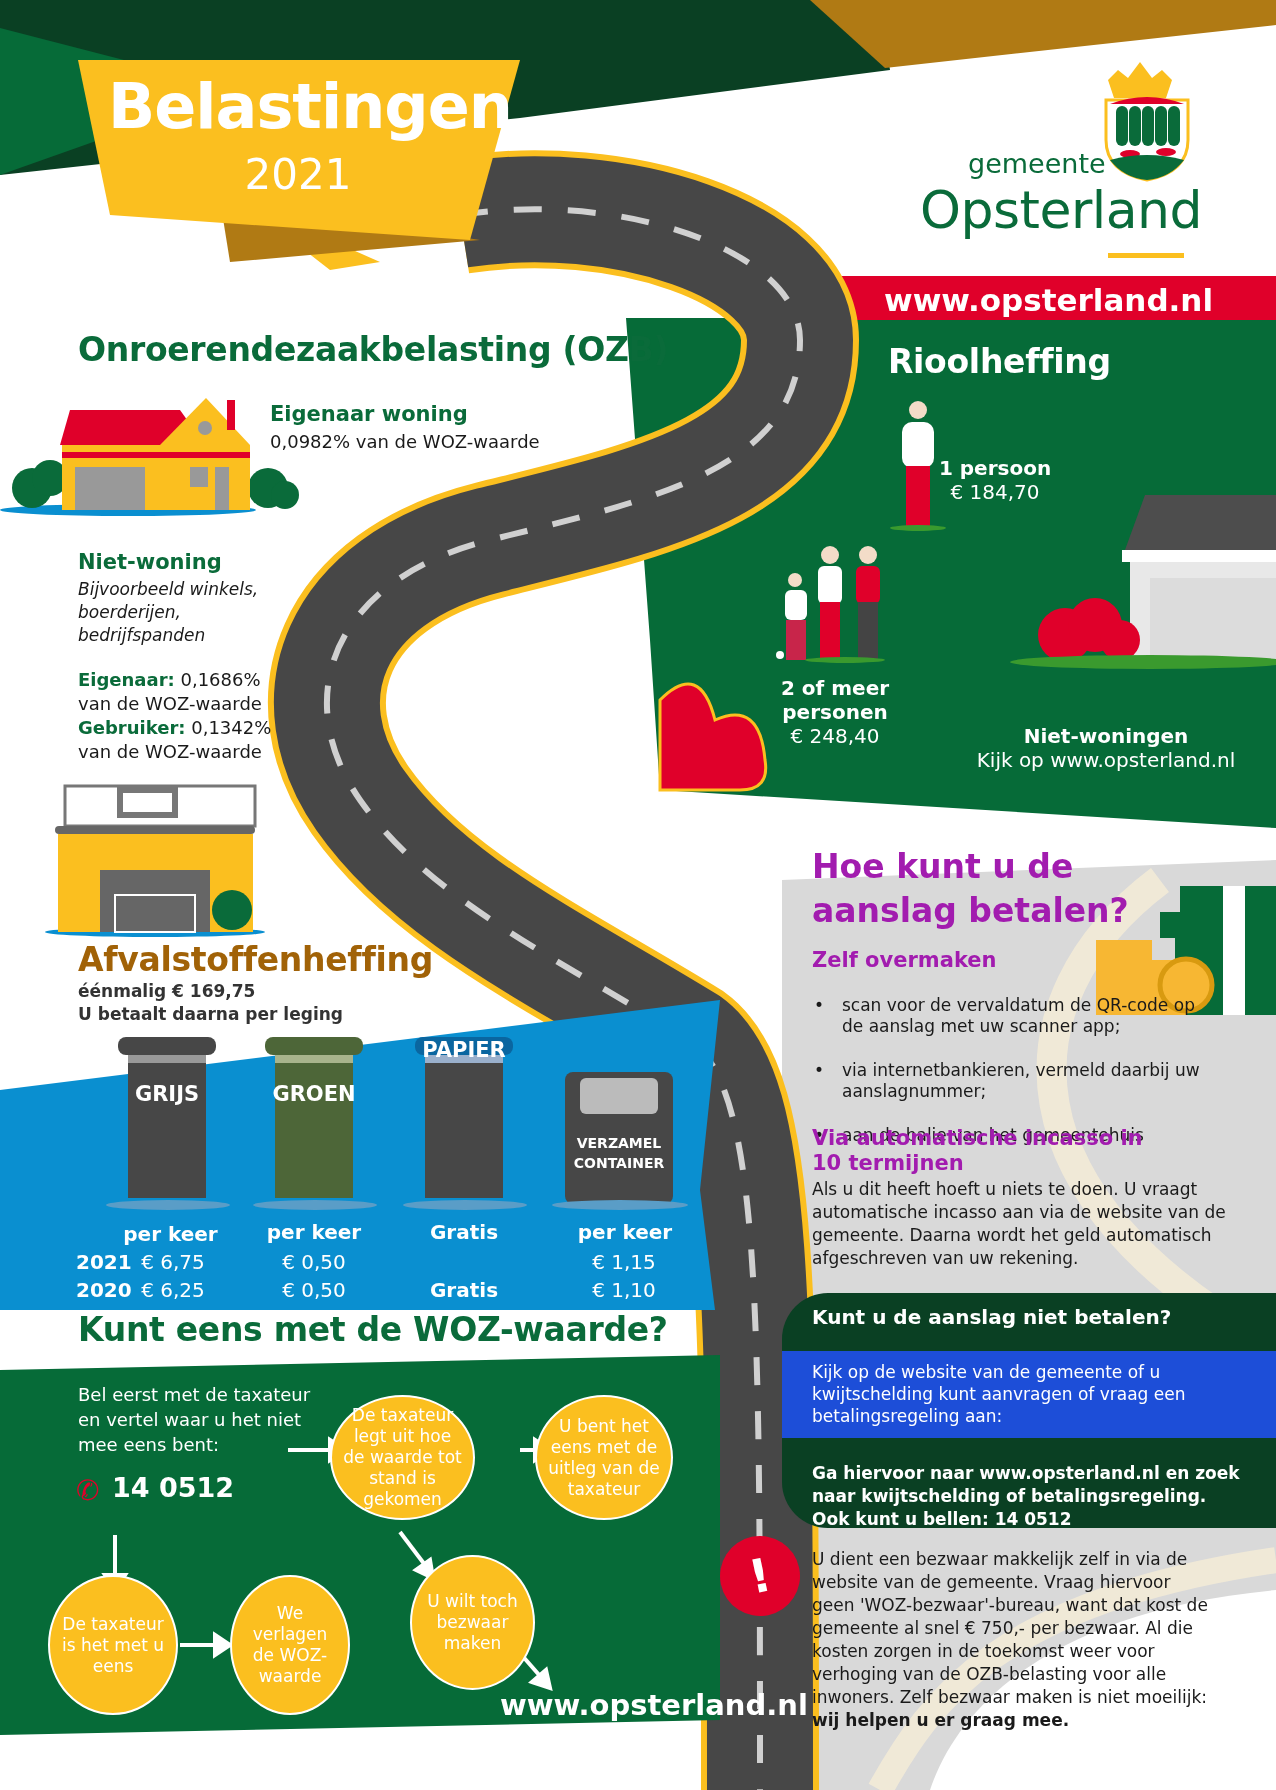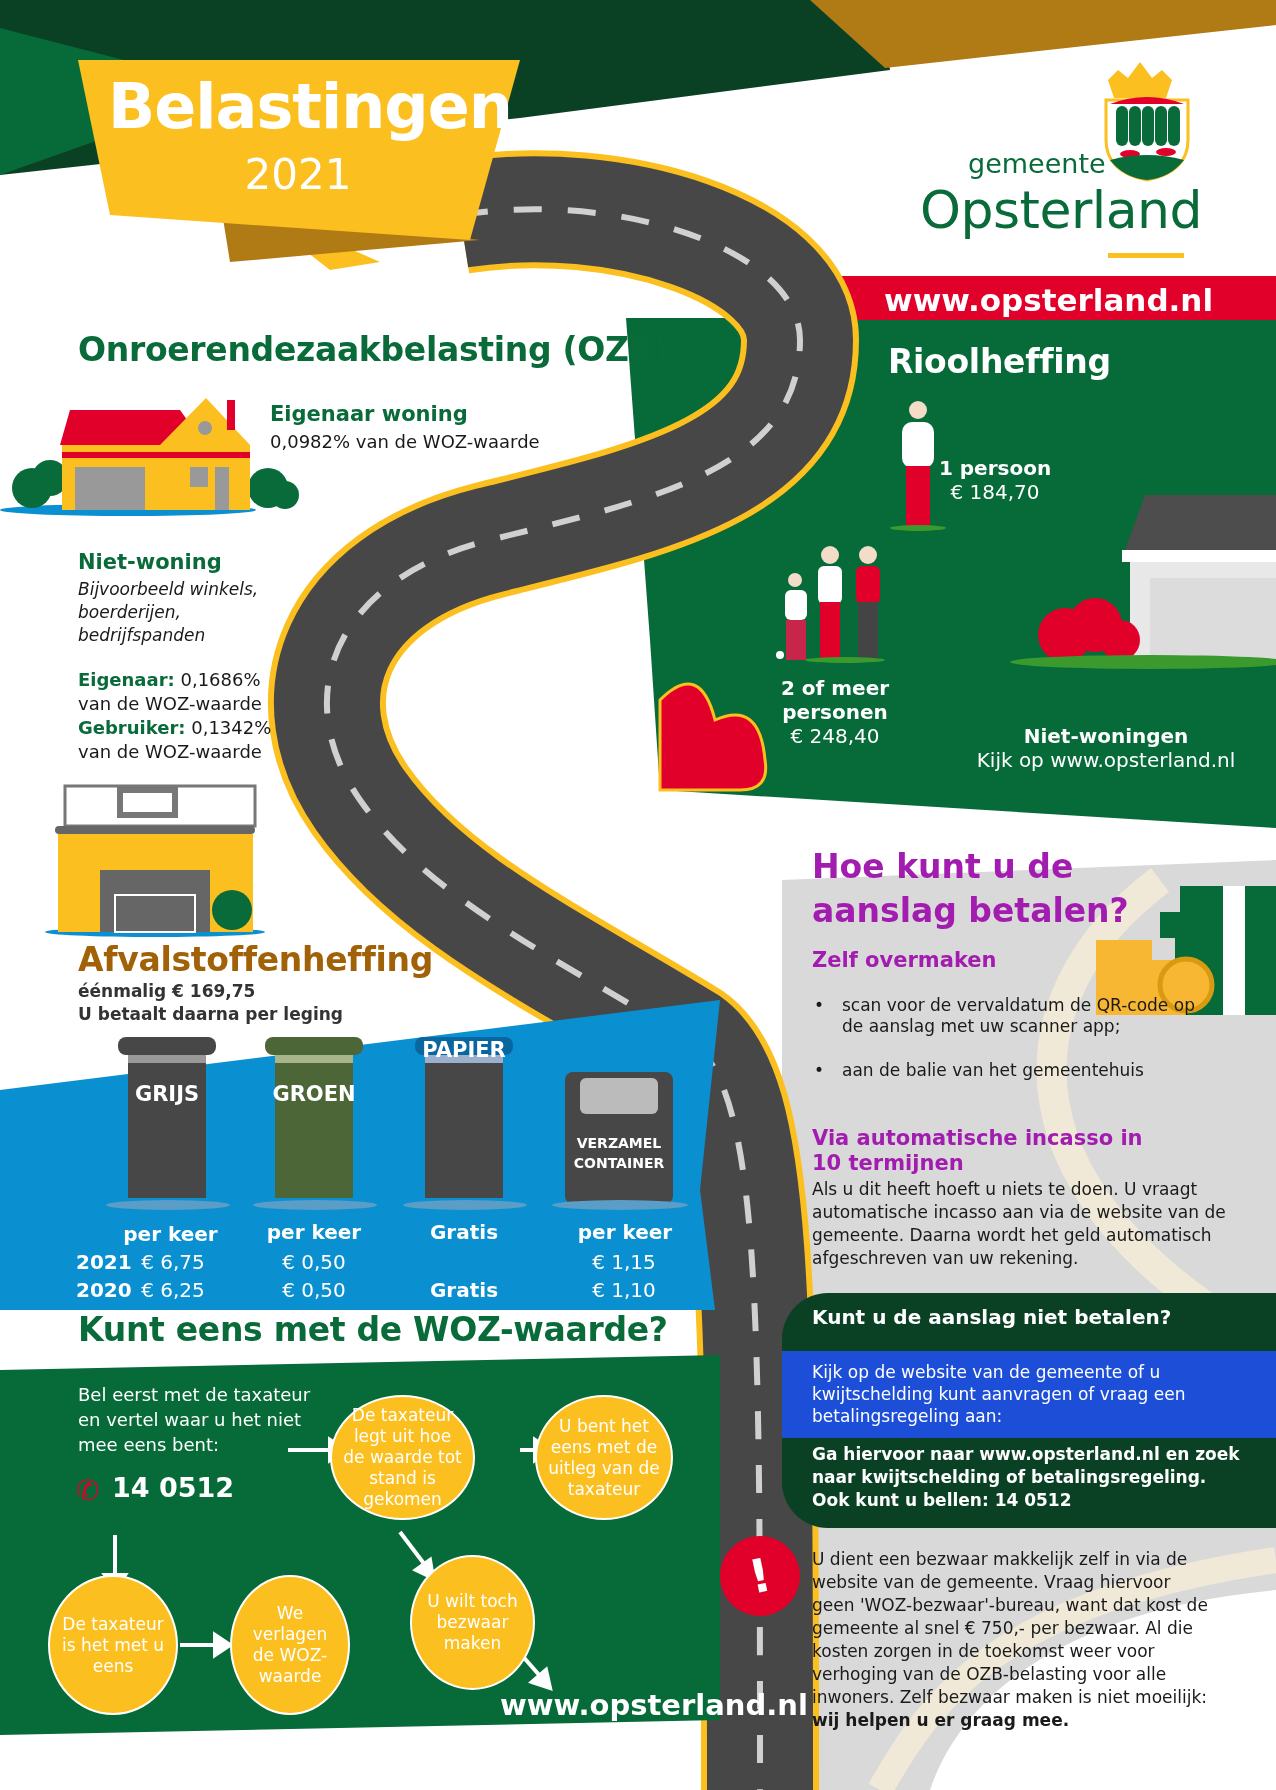--- a/index.html
+++ b/index.html
@@ -60,21 +60,21 @@
   #zelf-title { left: 812px; top: 948px; font-size: 21px; font-weight: bold; }
   #zelf-list { left: 812px; top: 972px; width: 400px; list-style: none; }
   #zelf-list li { position: relative; padding-left: 30px; font-size: 17px; line-height: 21px; margin-top: 23px; }
   #zelf-list li::before { content: "\2022"; position: absolute; left: 2px; top: 0; font-size: 17px; }
   #incasso-title { left: 812px; top: 1126px; width: 360px; font-size: 21px; line-height: 25px; font-weight: bold; }
   #incasso-text { left: 812px; top: 1178px; width: 420px; font-size: 17px; line-height: 23px; }
 
   #niet-box { left: 782px; top: 1293px; width: 494px; height: 235px; border-radius: 46px 0 0 46px; overflow: hidden; background: #0a4023; }
   #niet-box .hdr { height: 58px; padding: 12px 30px; color: #fff; font-weight: bold; font-size: 20px; }
   #niet-box .mid { height: 87px; background: #1d4ed8; padding: 10px 30px; color: #fff; font-size: 17px; line-height: 22px; }
-  #niet-box .bot { padding: 5px 30px; color: #fff; font-size: 17px; line-height: 23px; font-weight: bold; }
+  #niet-box .bot { padding: 24px 30px; color: #fff; font-size: 17px; line-height: 23px; font-weight: bold; }
 
   #warn-circle { left: 720px; top: 1536px; width: 80px; height: 80px; border-radius: 50%; background: #e0002a; color: #fff; font-size: 46px; font-weight: bold; display: flex; align-items: center; justify-content: center; transform: rotate(-12deg); }
   #warn-text { left: 812px; top: 1548px; width: 400px; font-size: 17px; line-height: 23px; }
 </style>
 </head>
 <body>
 
 <svg class="bg" width="1276" height="1790" viewBox="0 0 1276 1790">
 
   <polygon points="0,0 880,0 890,70 520,118 0,175" fill="#0a4023"></polygon>
@@ -305,20 +305,21 @@
 <div class="bubble" style="left:535px;top:1395px;width:138px;height:125px;">U bent het eens met de uitleg van de taxateur</div>
 <div class="bubble" style="left:410px;top:1555px;width:125px;height:135px;">U wilt toch bezwaar maken</div>
 <div class="bubble" style="left:48px;top:1575px;width:130px;height:140px;">De taxateur is het met u eens</div>
 <div class="bubble" style="left:230px;top:1575px;width:120px;height:140px;">We verlagen de WOZ-waarde</div>
 <a class="abs" id="woz-url">www.opsterland.nl</a>
 
 <div class="abs red" id="pay-title">Hoe kunt u de aanslag betalen?</div>
 <div class="abs red" id="zelf-title">Zelf overmaken</div>
 <ul class="abs" id="zelf-list">
   <li>scan voor de vervaldatum de QR-code op de aanslag met uw scanner app;</li>
+  <li>via internetbankieren, vermeld daarbij uw aanslagnummer;</li>
   <li>aan de balie van het gemeentehuis</li>
 </ul>
 <div class="abs red" id="incasso-title">Via automatische incasso in 10 termijnen</div>
 <div class="abs" id="incasso-text">Als u dit heeft hoeft u niets te doen. U vraagt automatische incasso aan via de website van de gemeente. Daarna wordt het geld automatisch afgeschreven van uw rekening.</div>
 
 <div class="abs" id="niet-box">
   <div class="hdr">Kunt u de aanslag niet betalen?</div>
   <div class="mid">Kijk op de website van de gemeente of u kwijtschelding kunt aanvragen of vraag een betalingsregeling aan:</div>
   <div class="bot">Ga hiervoor naar www.opsterland.nl en zoek naar kwijtschelding of betalingsregeling. Ook kunt u bellen: 14 0512</div>
 </div>

